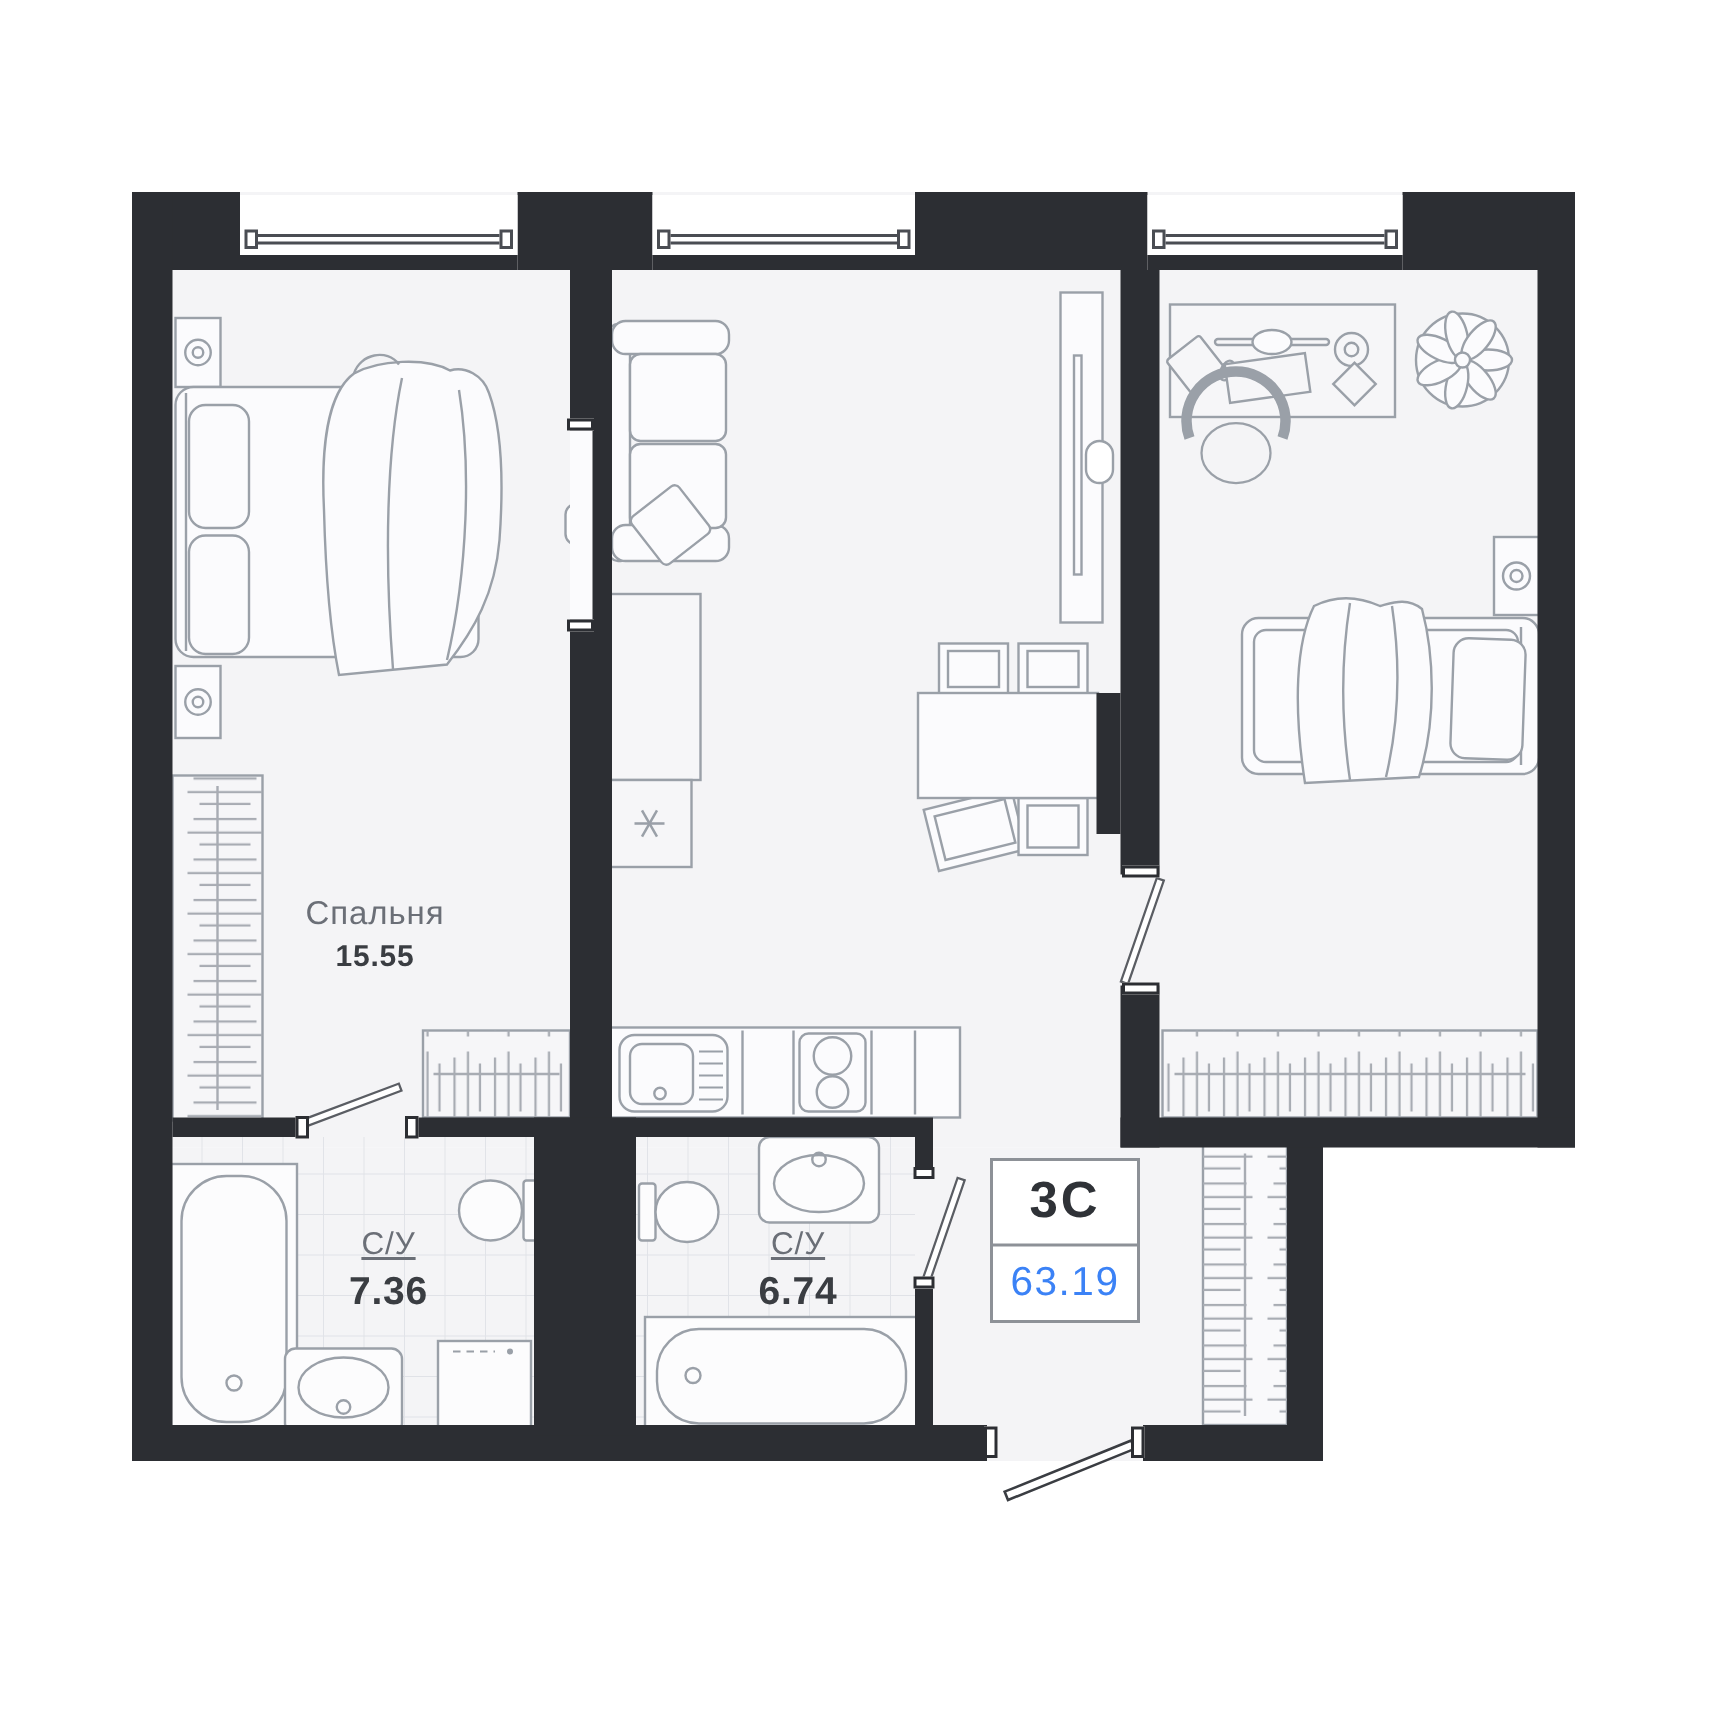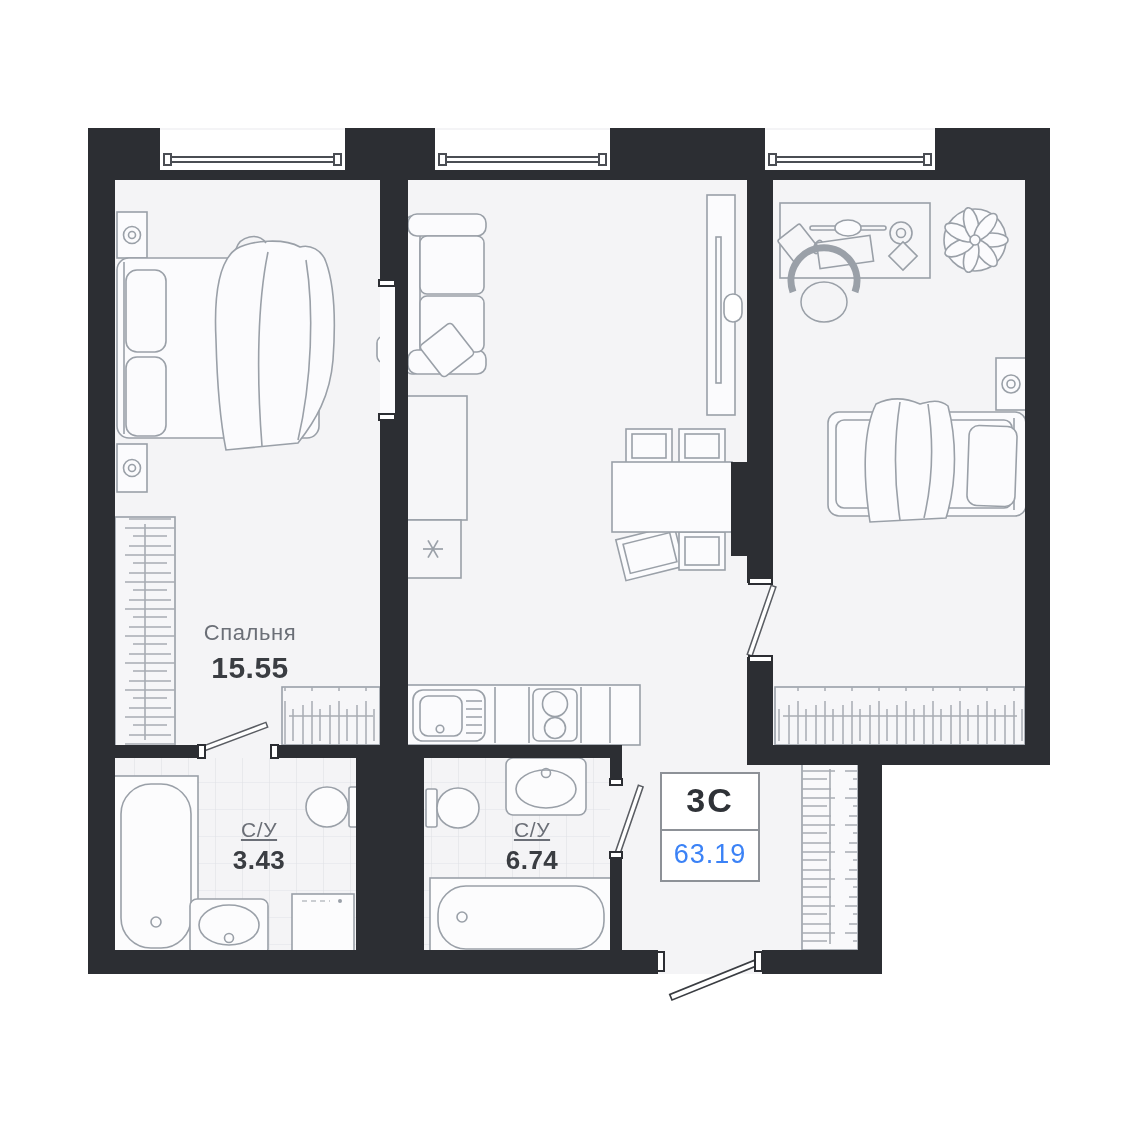--- a/index.html
+++ b/index.html
@@ -8,21 +8,21 @@
   .floor{position:absolute;background:#f4f4f6;}
   .w{position:absolute;background:#2c2e33;}
   .winwhite{position:absolute;background:#ffffff;}
   .glz-bar{position:absolute;height:7px;background:#ffffff;border-top:2px solid #4a4d53;border-bottom:2px solid #4a4d53;box-sizing:border-box;}
   .cap{position:absolute;width:9px;height:13px;background:#ffffff;border:2px solid #4a4d53;box-sizing:border-box;}
   .jamb{position:absolute;background:#ffffff;border:2px solid #2c2e33;box-sizing:border-box;}
   .niche{position:absolute;background:#fbfbfd;}
   svg#plan-svg{position:absolute;left:0;top:0;pointer-events:none;}
   .room-label{position:absolute;transform:translateX(-50%);text-align:center;white-space:nowrap;}
   .rn{font-size:22px;color:#6b6f77;letter-spacing:.6px;}
-  .ra{font-size:30px;font-weight:bold;color:#3a3d42;margin-top:5px;letter-spacing:.5px;}
+  .ra{font-size:20px;font-weight:bold;color:#3a3d42;margin-top:5px;letter-spacing:.5px;}
   .room-label.sm .rn{font-size:21px;text-decoration:underline;}
   .room-label.sm .ra{font-size:26px;margin-top:3px;}
   #badge{position:absolute;left:660px;top:772px;width:100px;background:#ffffff;
          border:2px solid #8d9197;box-sizing:border-box;text-align:center;}
   #badge .bt{font-size:34px;font-weight:800;color:#2f3237;letter-spacing:2px;padding:7px 0 9px;
              border-bottom:2px solid #8d9197;text-align:center;}
   #badge .ba{font-size:27px;color:#3b82f6;padding:8px 0 10px;letter-spacing:1px;}
 </style>
 </head>
 <body>
@@ -333,27 +333,27 @@
   <div class="jamb" style="left:270px;top:744px;width:9px;height:15px;"></div>
   <div class="jamb" style="left:748px;top:577px;width:25px;height:8px;"></div>
   <div class="jamb" style="left:748px;top:655px;width:25px;height:8px;"></div>
   <div class="jamb" style="left:609px;top:778px;width:14px;height:8px;"></div>
   <div class="jamb" style="left:609px;top:851px;width:14px;height:8px;"></div>
   <div class="jamb" style="left:656px;top:951px;width:9px;height:21px;"></div>
   <div class="jamb" style="left:754px;top:951px;width:9px;height:21px;"></div>
   <div class="jamb" style="left:378px;top:279px;width:18px;height:8px;"></div>
   <div class="jamb" style="left:378px;top:413px;width:18px;height:8px;"></div>
 
-  <div class="room-label" style="left:250px;top:620px;">
+  <div class="room-label" style="left:250px;top:596px;">
     <div class="rn">Спальня</div>
     <div class="ra">15.55</div>
   </div>
   <div class="room-label sm" style="left:259px;top:818px;">
     <div class="rn">С/У</div>
-    <div class="ra">3.43</div>
+    <div class="ra">7.36</div>
   </div>
   <div class="room-label sm" style="left:532px;top:818px;">
     <div class="rn">С/У</div>
     <div class="ra">6.74</div>
   </div>
 
   <div id="badge">
     <div class="bt">3С</div>
     <div class="ba">63.19</div>
   </div>

